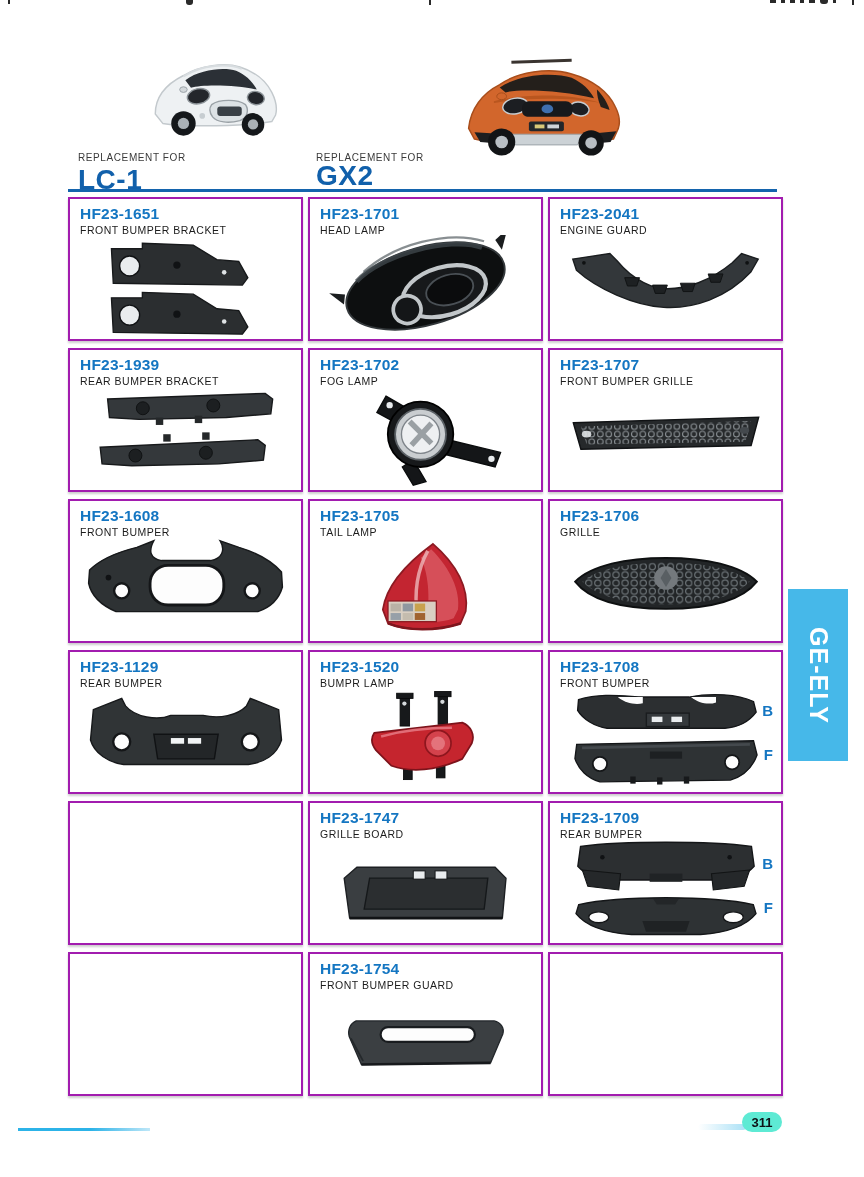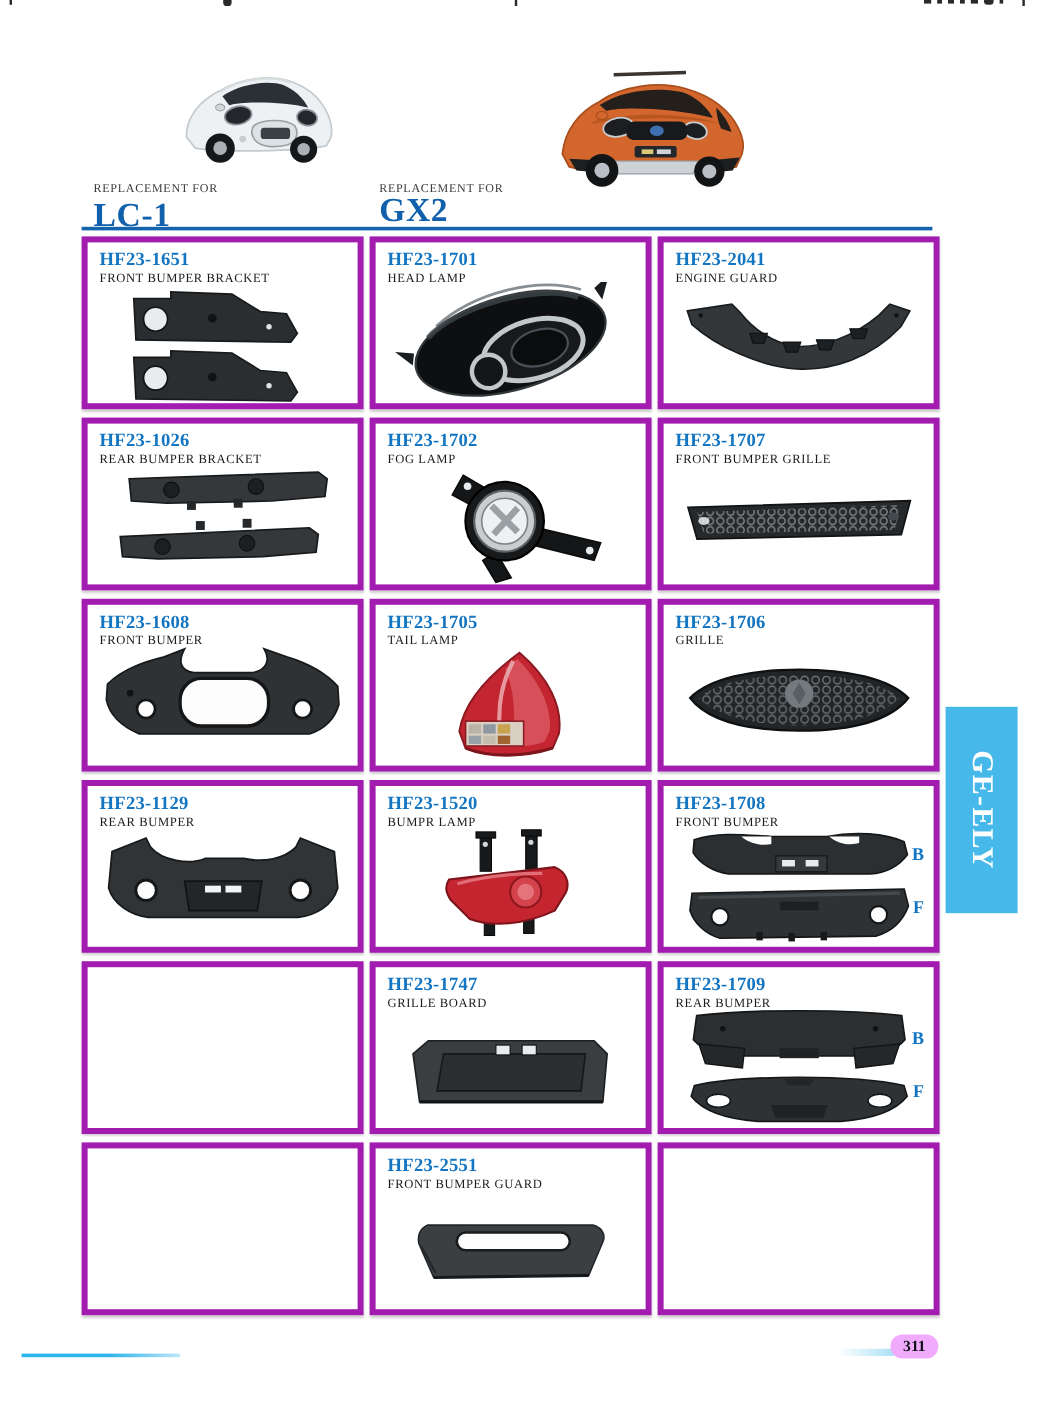--- a/index.html
+++ b/index.html
@@ -1,55 +1,55 @@
 <!DOCTYPE html>
 <html><head>
 <meta charset="utf-8">
 <style>
   html,body { margin:0; padding:0; background:#ffffff; }
   .page { position:relative; width:864px; height:1177px; background:#fff; overflow:hidden;
-          font-family:Liberation Serif, serif; }
+          font-family:Liberation Sans, sans-serif; }
 
   
   .frag { position:absolute; top:0; background:#2a2a2a; }
 
   
   .car { position:absolute; }
 
   
   .rep { position:absolute; font-size:10px; color:#3a3a3a; letter-spacing:0.6px; }
   .model { position:absolute; font-size:28px; font-weight:bold; color:#1160ab; letter-spacing:0.5px; }
   .rule { position:absolute; left:68px; top:189px; width:709px; height:3px; background:#1464ad; }
 
   
   .grid { position:absolute; left:68px; top:197px; display:grid;
           grid-template-columns:repeat(3,235px); grid-auto-rows:144px;
           column-gap:5px; row-gap:7px; }
-  .cell { position:relative; border:5px solid #a21caf; background:#fff; box-sizing:border-box;
+  .cell { position:relative; border:2px solid #a21caf; background:#fff; box-sizing:border-box;
           padding:7px 10px 0; overflow:hidden; box-shadow:0 2px 2px rgba(0,0,0,0.20); }
   .pn { font-size:15.5px; font-weight:bold; color:#1476c2; letter-spacing:0.2px; line-height:1.05; }
   .pd { font-size:10.5px; color:#1c1c1c; letter-spacing:0.5px; margin-top:2px; }
   .img { position:absolute; left:0; right:0; top:36px; bottom:3px;
          display:flex; align-items:center; justify-content:center; }
   .mk { position:absolute; font-size:15px; font-weight:bold; color:#1476c2; right:8px; }
   .mk-b-1708 { top:50px; } .mk-f-1708 { top:94px; }
   .mk-b-1709 { top:52px; } .mk-f-1709 { top:96px; }
 
   
   .tab { position:absolute; left:788px; top:589px; width:60px; height:172px; background:#46b8e9;
          display:flex; align-items:center; justify-content:center; }
   .tab span { transform:rotate(90deg); color:#fff; font-weight:bold; font-size:25px;
               letter-spacing:1px; white-space:nowrap; }
 
   
   .bottom-line { position:absolute; left:18px; top:1128px; width:132px; height:3px;
                  background:linear-gradient(to right,#2cb3e8 55%,#bfe7f8); }
   .badge-tail { position:absolute; left:698px; top:1124px; width:48px; height:6px; border-radius:3px;
                 background:linear-gradient(to right, rgba(44,179,232,0), rgba(44,179,232,0.40)); }
-  .badge { position:absolute; left:742px; top:1112px; width:40px; height:20px; background:#f0abfc;
+  .badge { position:absolute; left:742px; top:1112px; width:40px; height:20px; background:#5eead4;
            border-radius:10px; display:flex; align-items:center; justify-content:center;
            font-size:13px; font-weight:bold; color:#0d1116; }
 </style>
 </head>
 <body>
 
 <div class="page">
 
   <div class="frag" style="left:8px;width:2px;height:4px"></div>
   <div class="frag" style="left:186px;width:7px;height:5px;border-radius:0 0 3px 3px"></div>
@@ -166,21 +166,21 @@
             <path d="M126,52 l16,0 -3,9 -10,0 Z"></path>
               <path d="M156,42 l16,0 -3,9 -10,0 Z"></path>
           </g>
           <circle cx="22" cy="30" r="2" fill="#0f1112"></circle>
             <circle cx="198" cy="30" r="2" fill="#0f1112"></circle>
         </svg>
       </div>
     </div>
 
     <div class="cell">
-      <div class="pn">HF23-1026</div>
+      <div class="pn">HF23-1939</div>
       <div class="pd">REAR BUMPER BRACKET</div>
       <div class="img">
         <svg viewBox="0 0 220 110" width="205" height="102">
           <g fill="#34383b" stroke="#17191b" stroke-width="1.5">
             <path d="M26,14 L196,8 L204,14 L202,30 L154,34 L60,36 L28,34 Z"></path>
             <path d="M18,66 L188,58 L196,64 L194,80 L146,84 L52,86 L20,84 Z"></path>
           </g>
           <g fill="#1c1f21" stroke="#0e1011" stroke-width="1">
             <circle cx="64" cy="24" r="7"></circle>
               <circle cx="140" cy="21" r="7"></circle>
@@ -389,21 +389,21 @@
           <ellipse cx="184" cy="86" rx="11" ry="6" fill="#fdfdfd" stroke="#141618" stroke-width="1.5"></ellipse>
           <path d="M84,90 L136,90 L132,102 L88,102 Z" fill="#1f2224"></path>
           <path d="M96,66 L124,66 L120,72 L100,72 Z" fill="#232628"></path>
         </svg>
       </div>
     </div>
 
     <div class="cell"></div>
 
     <div class="cell">
-      <div class="pn">HF23-2551</div>
+      <div class="pn">HF23-1754</div>
       <div class="pd">FRONT BUMPER GUARD</div>
       <div class="img">
         <svg viewBox="0 0 220 110" width="200" height="96">
           <path d="M30,32 L188,32 C196,34 200,40 198,47 L184,80 L36,82 L22,50 C20,42 23,35 30,32 Z" fill="#3b3f42" stroke="#22262a" stroke-width="1.5"></path>
           <rect x="58" y="39" width="108" height="17" rx="8.5" fill="#fdfdfd" stroke="#191c1f" stroke-width="2.5"></rect>
           <path d="M36,82 L184,80" stroke="#17191c" stroke-width="3"></path>
           <path d="M24,52 L38,78" stroke="#24282b" stroke-width="2"></path>
         </svg>
       </div>
     </div>

